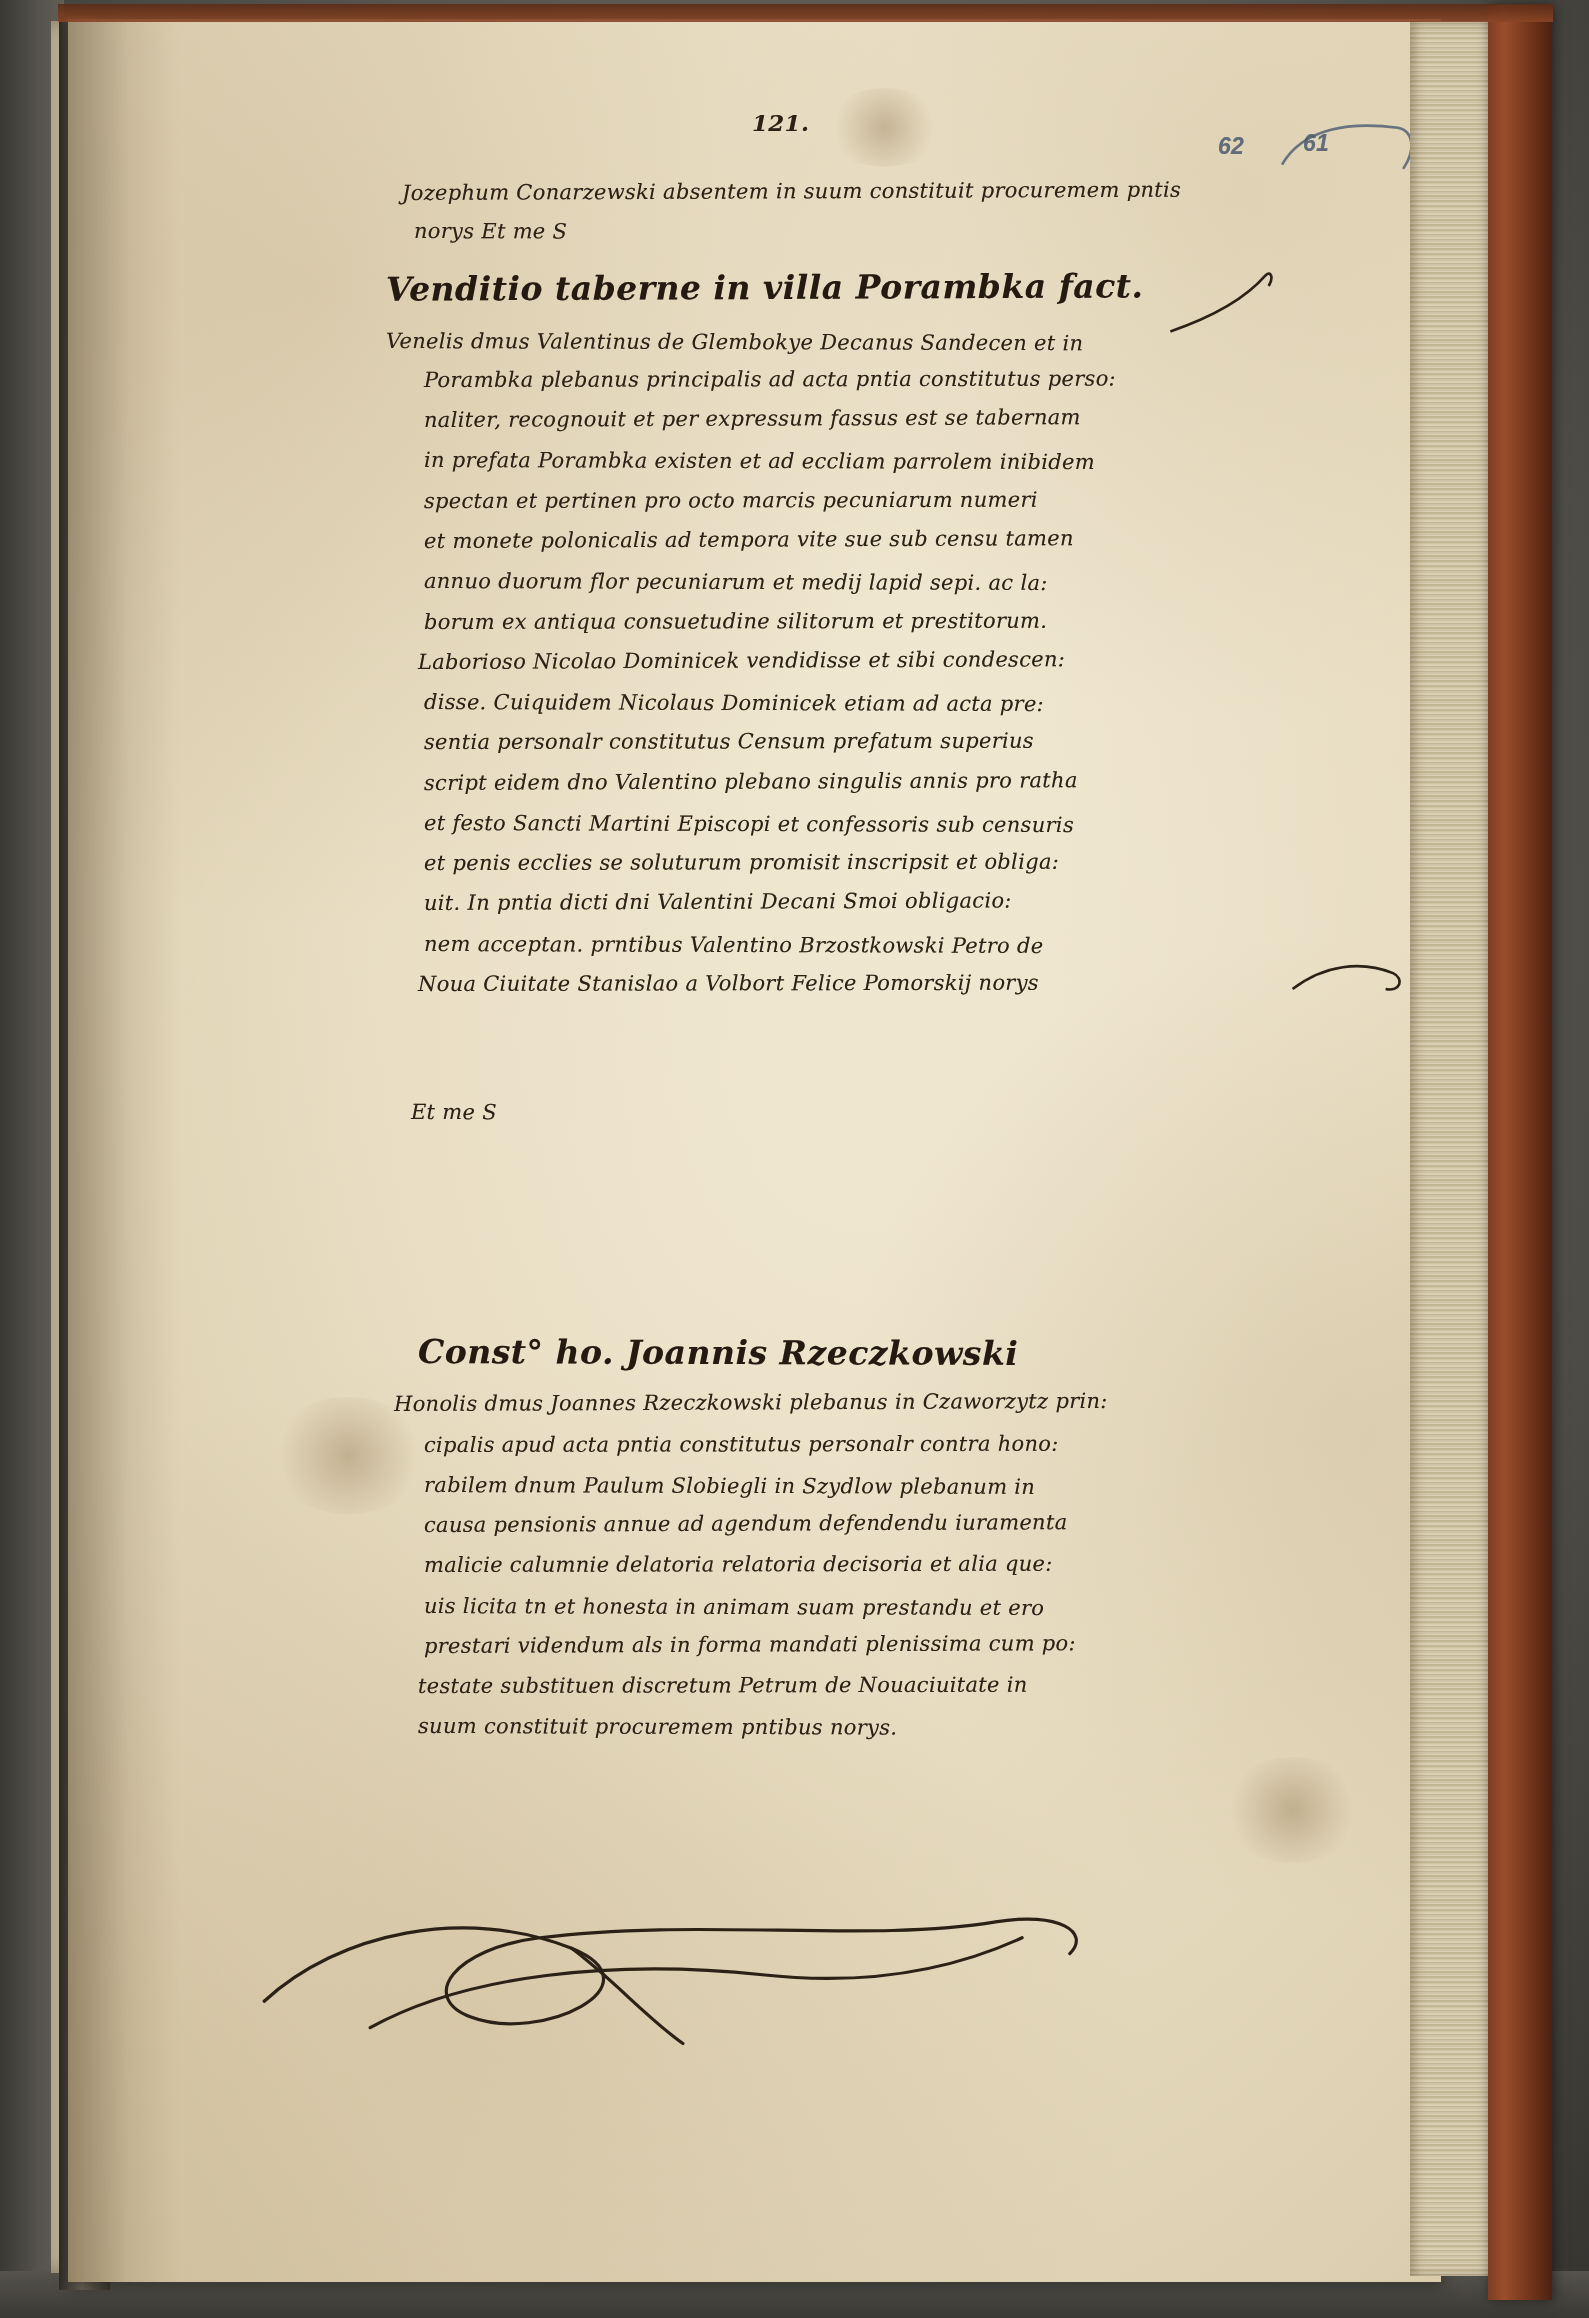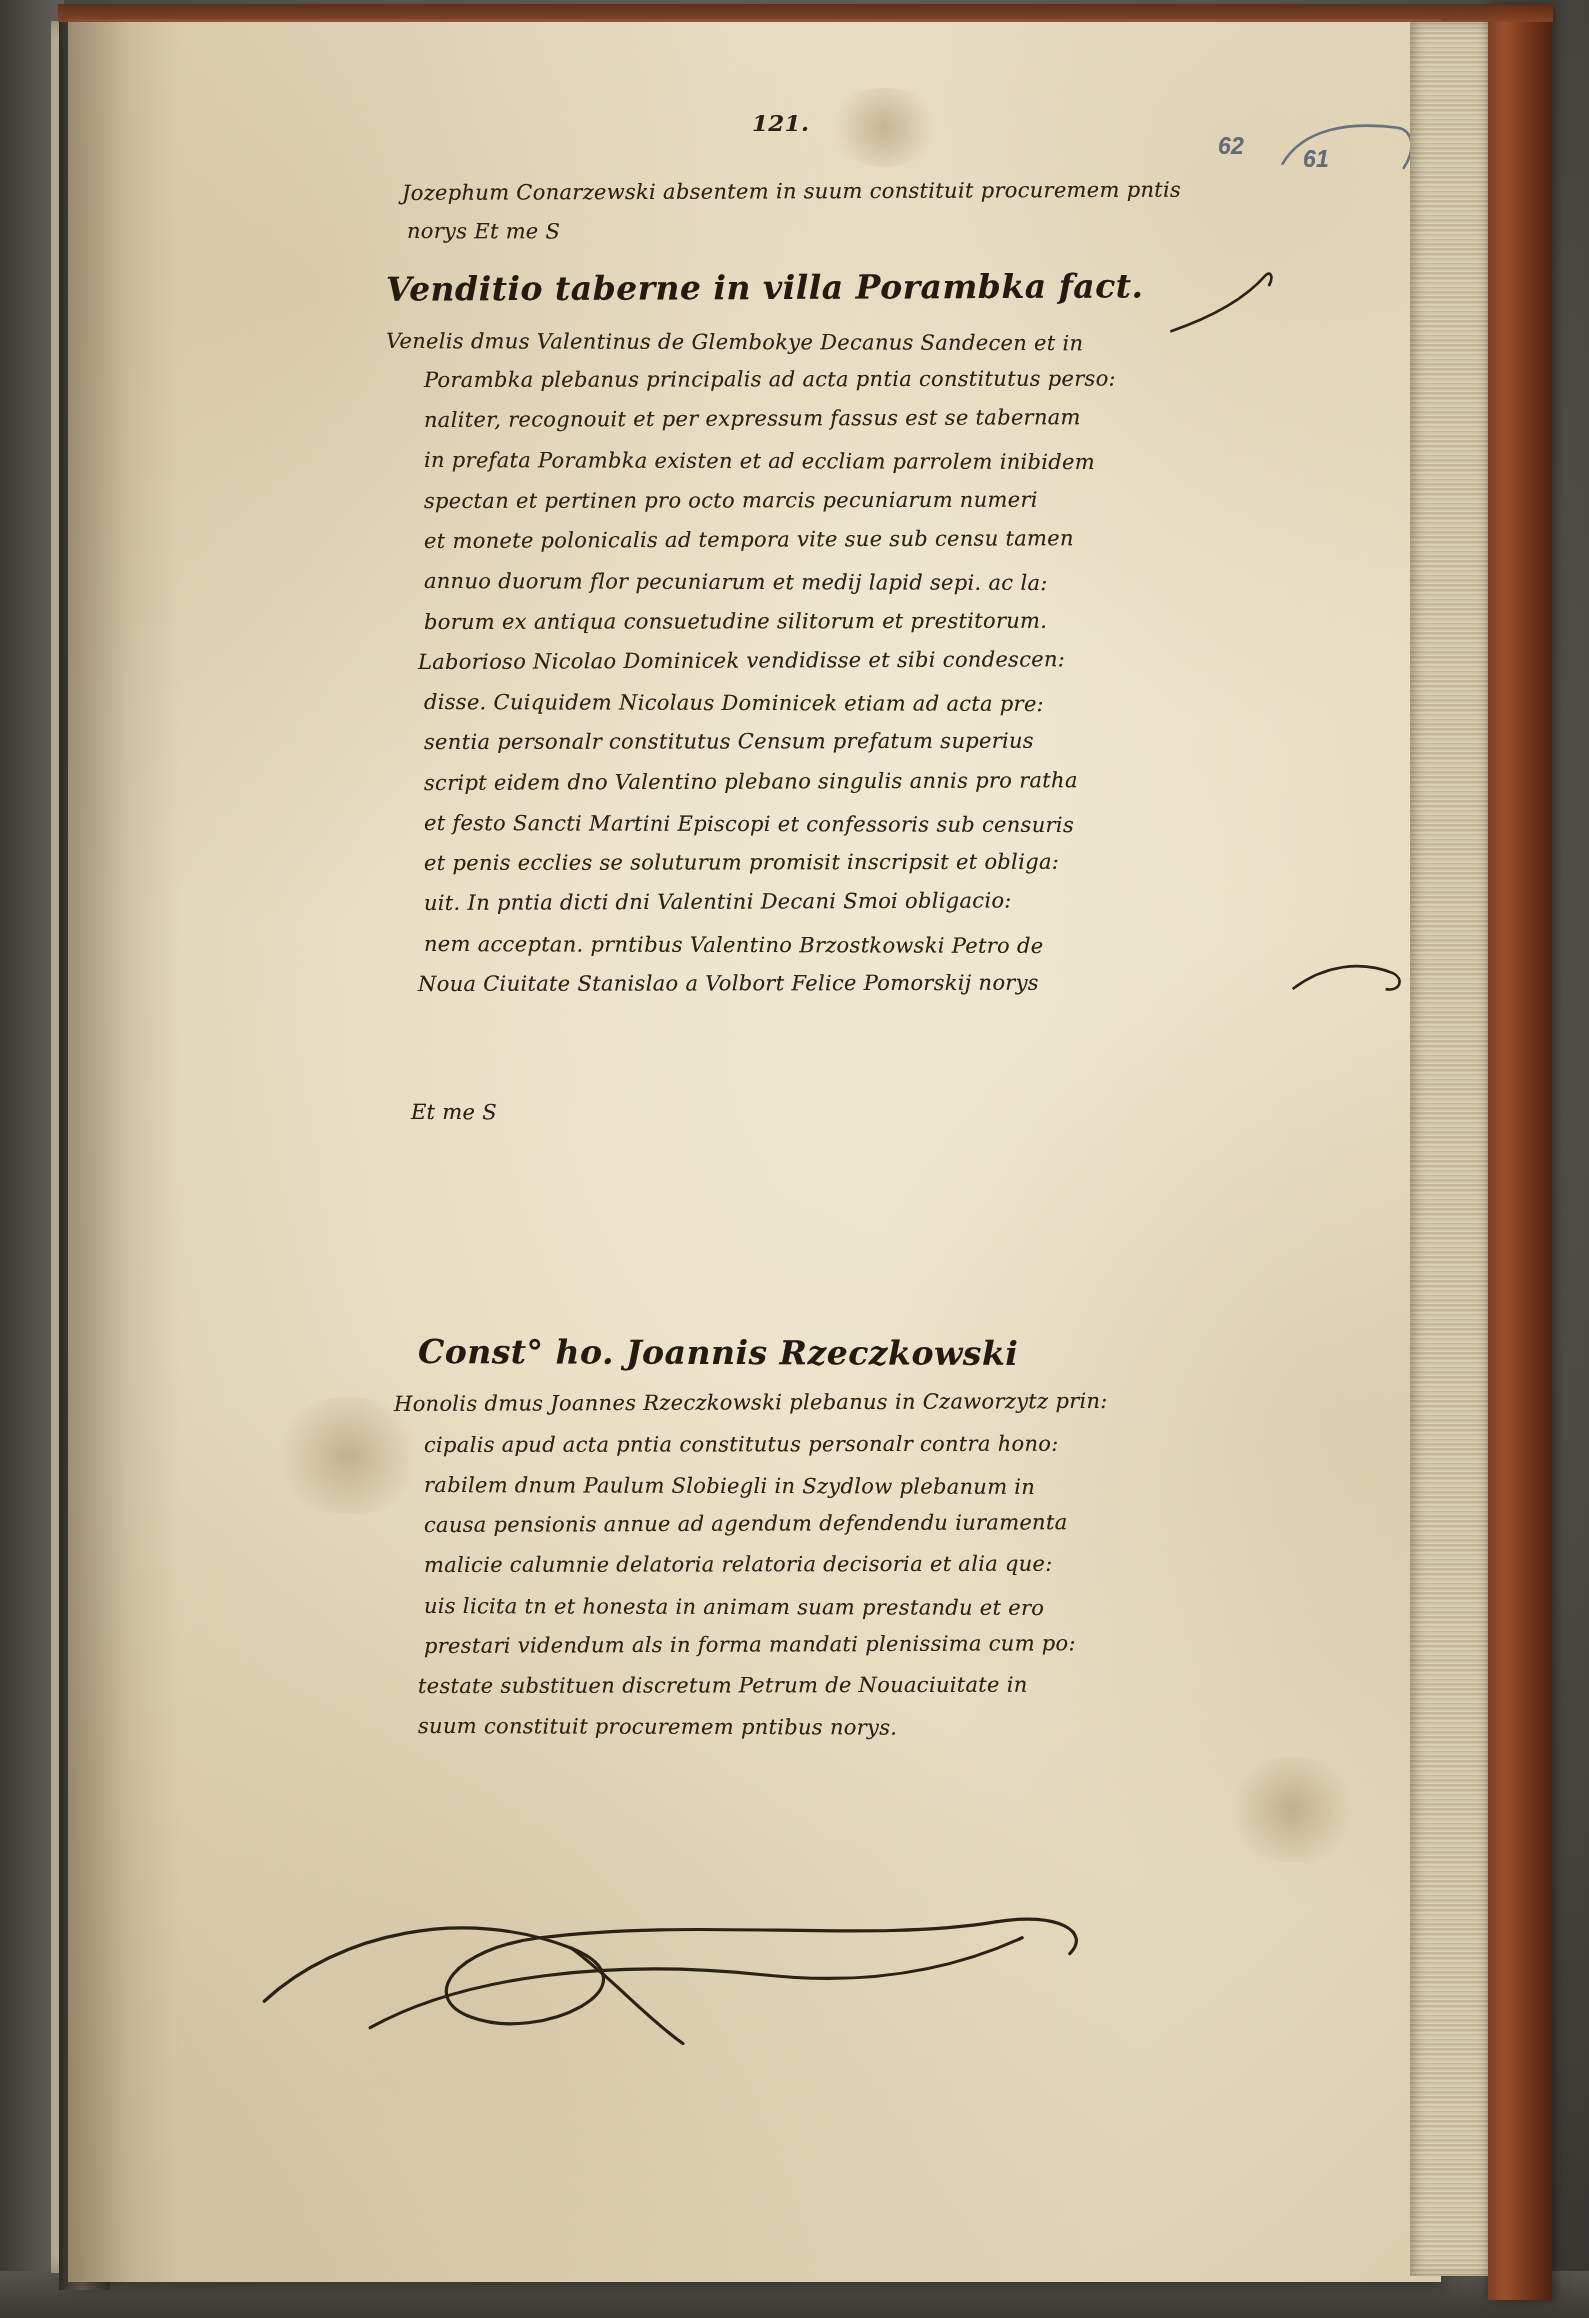--- a/index.html
+++ b/index.html
@@ -214,27 +214,27 @@
     <div id="mottle"></div>
     <div id="recto-inner-shade"></div>
 
     <div class="stain" style="left:758px; top:69px; width:117px; height:79px;"></div>
     <div class="stain" style="left:201px;  top:1378px; width:159px; height:117px;"></div>
     <div class="stain" style="left:1155px; top:1738px; width:138px; height:106px;"></div>
 
     <div class="ink folio-num" style="left:684px; top:90px;">121.</div>
 
     <div class="ink pencil folio-num" style="left:1150px; top:114px;">62</div>
-    <div class="ink pencil folio-num" style="left:1235px; top:111px;margin-top:16px;">61</div>
+    <div class="ink pencil folio-num" style="left:1235px; top:111px;">61</div>
     <svg style="position:absolute; left:1203px; top:93px;" width="159" height="79" viewBox="0 0 300 150">
       <path d="M20 100 C 60 30, 150 18, 240 30 C 268 35, 276 70, 250 108" stroke="#4a5a72" stroke-width="5" fill="none" opacity="0.8"></path>
     </svg>
 
     <div class="ink body-line w1" style="left:334px; top:164px;">Jozephum Conarzewski absentem in suum constituit procuremem pntis</div>
-    <div class="ink body-line w2" style="left:339px; top:202px;">norys  Et me S</div>
+    <div class="ink body-line w2" style="left:346px; top:202px;">norys  Et me S</div>
 
     <div class="ink heading-line w1" style="left:318px; top:249px;">Venditio taberne in villa Porambka fact.</div>
     <svg style="position:absolute; left:1097px; top:249px;" width="127" height="74" viewBox="0 0 240 140">
       <path d="M10 120 C 80 96, 150 60, 190 14 C 200 4, 206 18, 196 34" stroke="#2b2116" stroke-width="5" fill="none"></path>
     </svg>
 
     <div class="ink body-line w2" style="left:318px;  top:312px;">Venelis dmus Valentinus de Glembokye Decanus Sandecen et in</div>
     <div class="ink body-line w3" style="left:356px;  top:351px;">Porambka plebanus principalis ad acta pntia constitutus perso:</div>
     <div class="ink body-line w1" style="left:356px;  top:391px;">naliter, recognouit et per expressum fassus est se tabernam</div>
     <div class="ink body-line w2" style="left:356px;  top:431px;">in prefata Porambka existen et ad eccliam parrolem inibidem</div>

